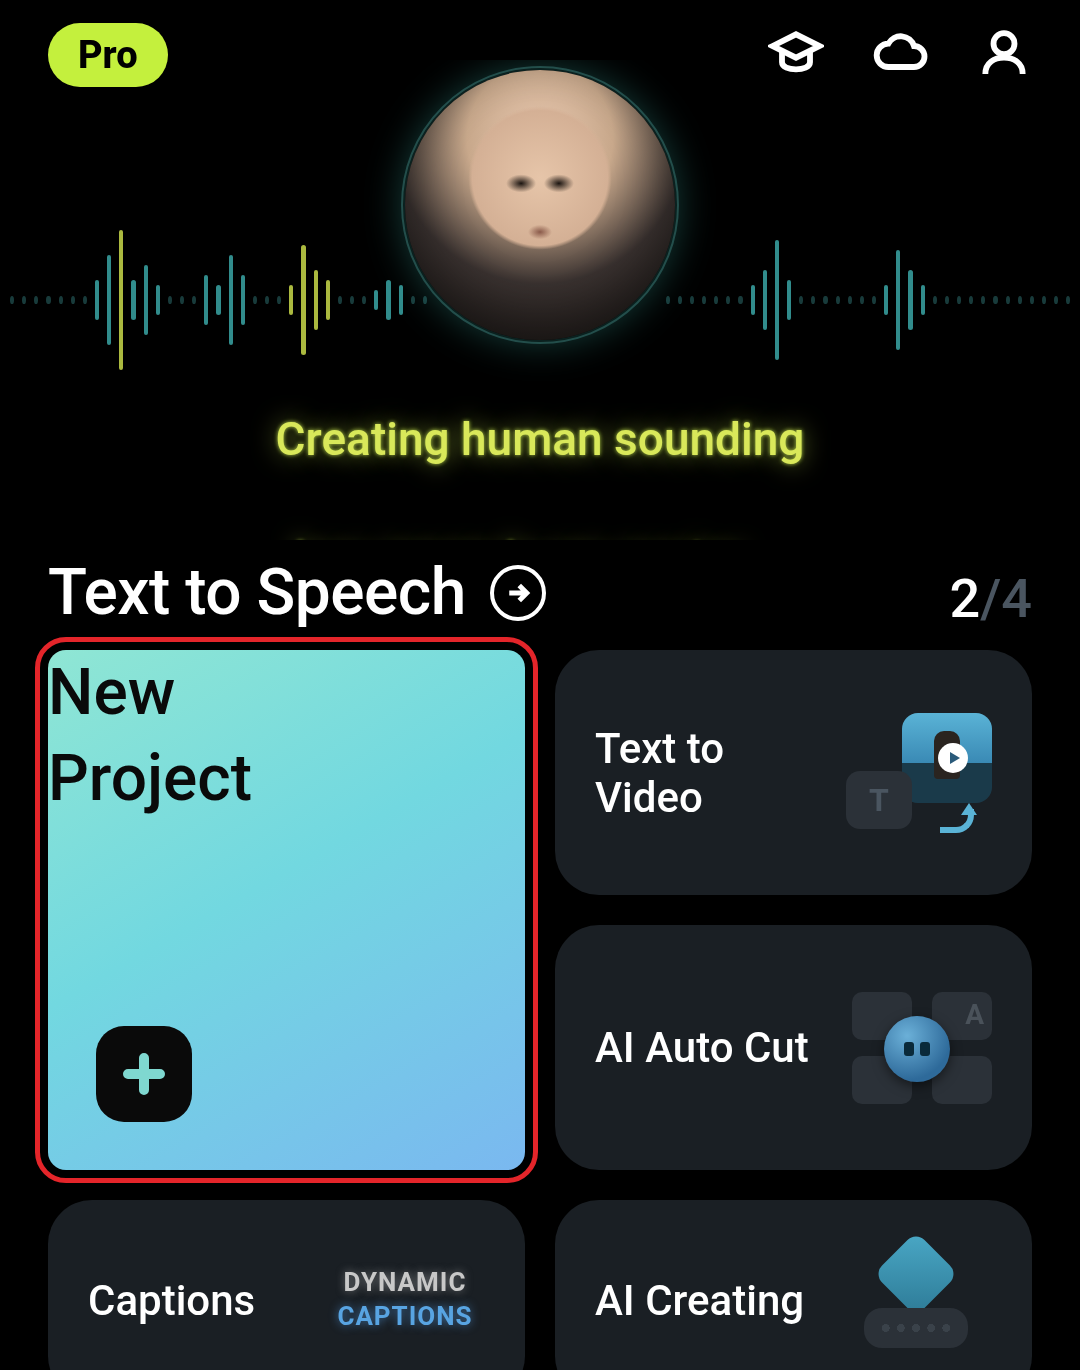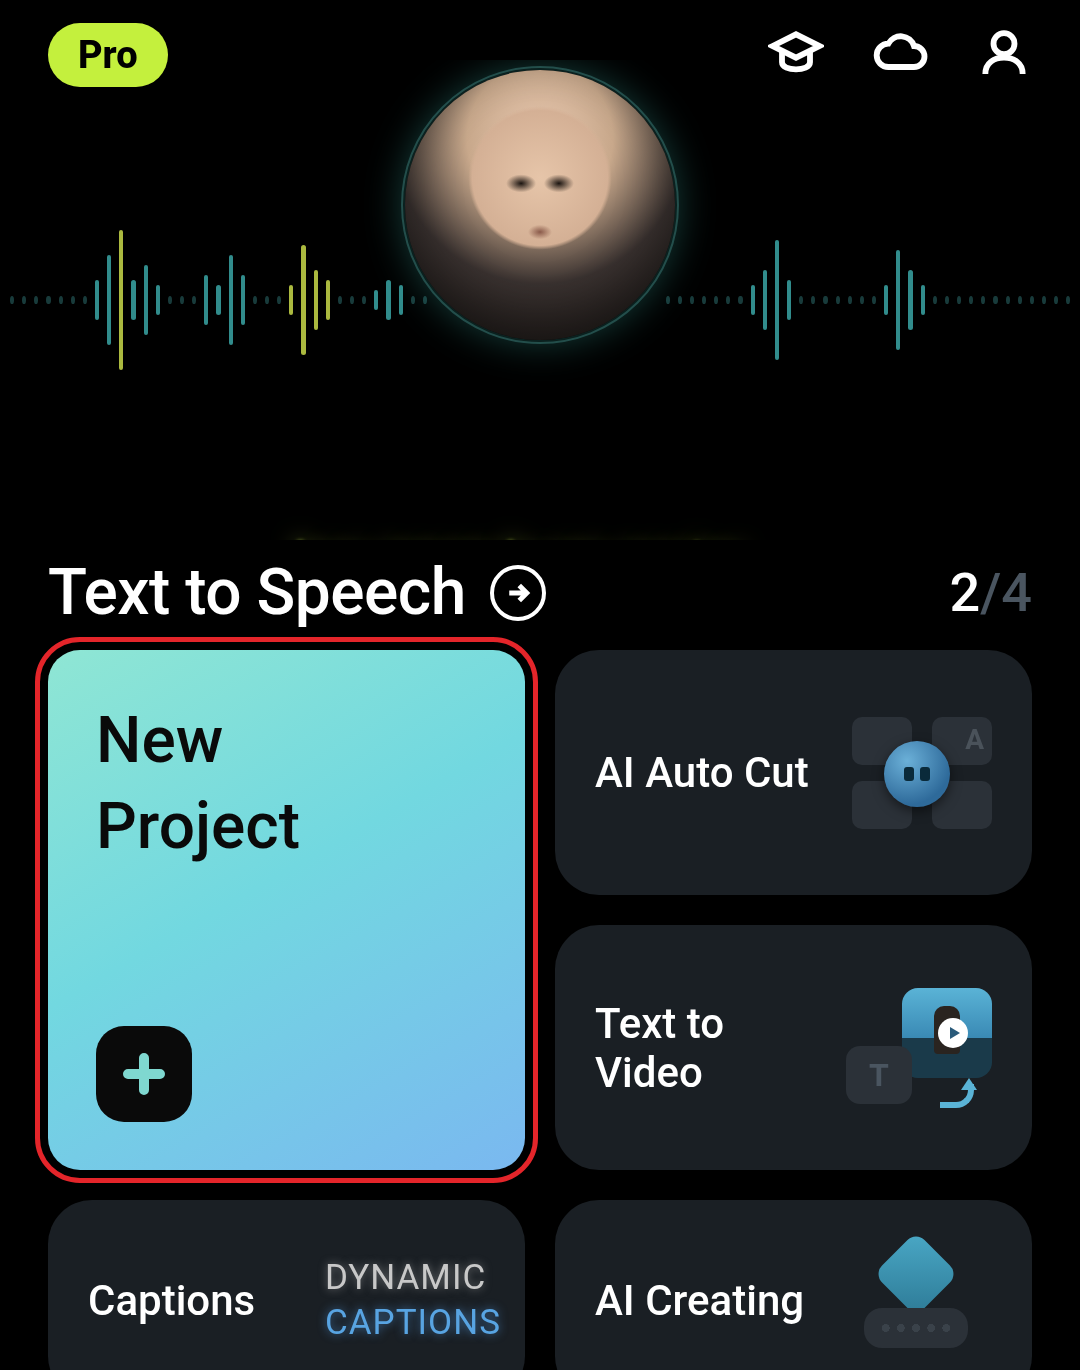--- a/index.html
+++ b/index.html
@@ -113,21 +113,21 @@
   }
   .cursor { opacity: 0.9; }
 
   
   .title-row {
     position: absolute;
     top: 555px;
     left: 48px;
     right: 48px;
     display: flex;
-    align-items: center;
+    align-items: flex-end;
     justify-content: space-between;
     z-index: 5;
   }
   .title-left { display: flex; align-items: center; gap: 24px; }
   .main-title {
     color: #fff;
     font-size: 64px;
     font-weight: 500;
     letter-spacing: -0.5px;
   }
@@ -152,24 +152,23 @@
     display: grid;
     grid-template-columns: 1fr 1fr;
     grid-template-rows: 520px 200px;
     gap: 30px;
   }
 
   
   .new-project {
     grid-row: 1 / 2;
     grid-column: 1 / 2;
-    border-radius: 32px;
+    border-radius: 18px;
     background: linear-gradient(150deg, #8fe6d4 0%, #72d8e0 45%, #7ab8f0 100%);
     position: relative;
-    padding: 48px;
     outline: 5px solid #e4252a;
     outline-offset: 8px;
   }
   .np-label {
     color: #0a0a0a;
     font-size: 64px;
     line-height: 1.35;
     font-weight: 500;
   }
   .np-plus {
@@ -291,22 +290,22 @@
   .ttv .arrow::after {
     content: ""; position: absolute; right: -9px; top: -6px;
     border-left: 8px solid transparent;
     border-right: 8px solid transparent;
     border-bottom: 12px solid #5ab3d6;
   }
 
   
   .captions-icon {
     text-align: center;
-    font-size: 35px;
-    font-weight: 400;
+    font-size: 26px;
+    font-weight: 700;
     letter-spacing: 1px;
     line-height: 1.3;
     width: 160px;
   }
   .captions-icon .l1 { color: #c8c8c8; text-shadow: 0 0 8px rgba(200,200,200,0.5); }
   .captions-icon .l2 { color: #58a4e2; text-shadow: 0 0 10px rgba(80,150,220,0.7); }
 
   
   .remover .rhom {
     position: absolute; top: 4px; left: 44px;
@@ -443,21 +442,21 @@
       <div class="bar dot"></div>
       <div class="bar dot"></div>
       <div class="bar dot"></div>
       <div class="bar dot"></div>
       <div class="bar dot"></div>
       <div class="bar dot"></div>
       <div class="bar dot"></div>
     </div>
   <div class="avatar"></div>
   <div class="tagline">
-    <br>
+    <span>Creating human sounding</span><br>
     <br>
     <span>has never b</span><span style="opacity:.6">e</span><span>en easier.</span>
     <span class="cursor">_</span>
   </div>
 </div>
 
 <div class="title-row">
   <div class="title-left">
     <div class="main-title">Text to Speech</div>
     <div class="go-icon">
@@ -477,40 +476,40 @@
     <div class="np-label" style="white-space:pre-line">New
 Project</div>
     <div class="np-plus">
       <svg viewBox="0 0 24 24">
           <path d="M12 4 V20 M4 12 H20" stroke-linecap="round"></path>
         </svg>
     </div>
   </div>
 
   <div class="right-col">
+    <div class="tile">
+      <div class="tile-label">Text to Video</div>
+      <div class="tile-icon ttv">
+        <div class="thumb"></div>
+        <div class="play"></div>
+        <div class="tbox">T</div>
+        <div class="arrow"></div>
+      </div>
+    </div>
     <div class="tile">
       <div class="tile-label">AI Auto Cut</div>
       <div class="tile-icon autocut">
         <div class="slot s1"></div>
           <div class="slot s2"></div>
           <div class="slot s3"></div>
           <div class="slot s4"></div>
         <div class="letA">A</div>
         <div class="robot"></div>
       </div>
     </div>
-    <div class="tile">
-      <div class="tile-label">Text to Video</div>
-      <div class="tile-icon ttv">
-        <div class="thumb"></div>
-        <div class="play"></div>
-        <div class="tbox">T</div>
-        <div class="arrow"></div>
-      </div>
-    </div>
   </div>
 
   <div class="tile small">
     <div class="tile-label">Captions</div>
     <div class="captions-icon">
       <div class="l1">DYNAMIC</div>
       <div class="l2">CAPTIONS</div>
     </div>
   </div>
 

